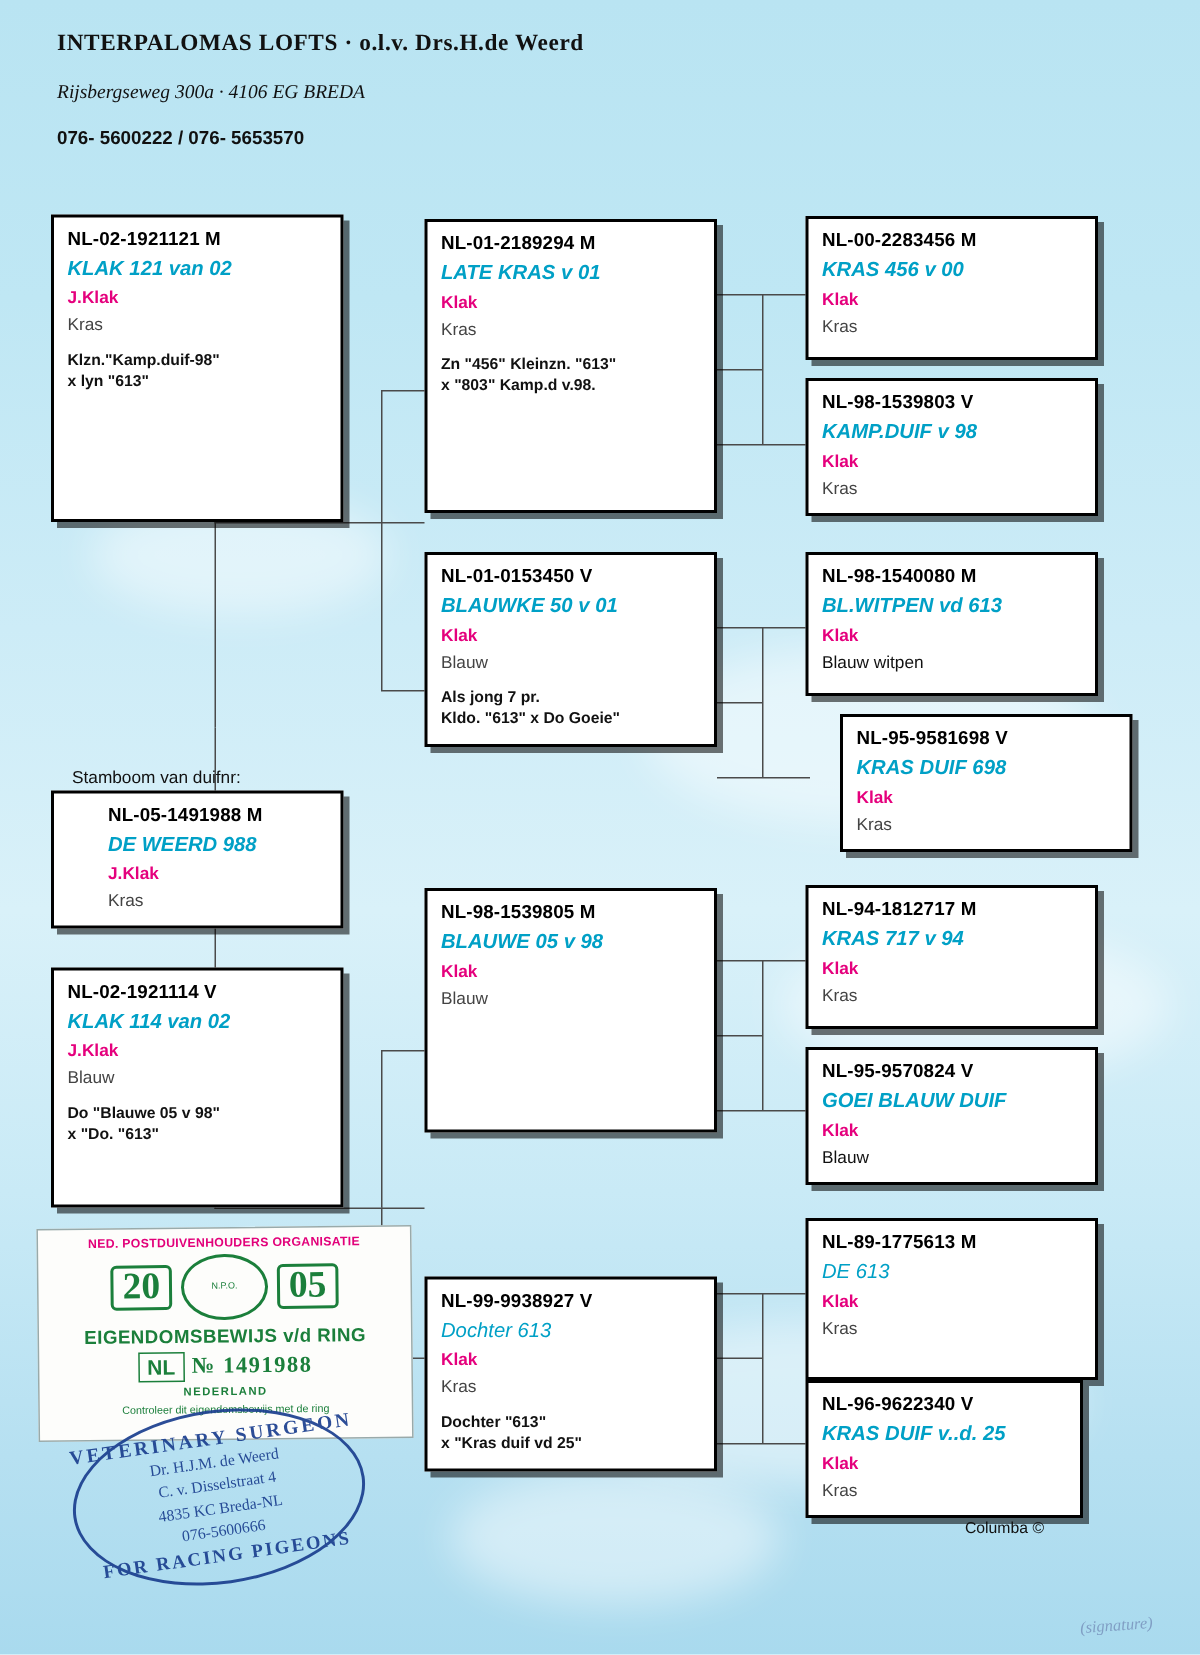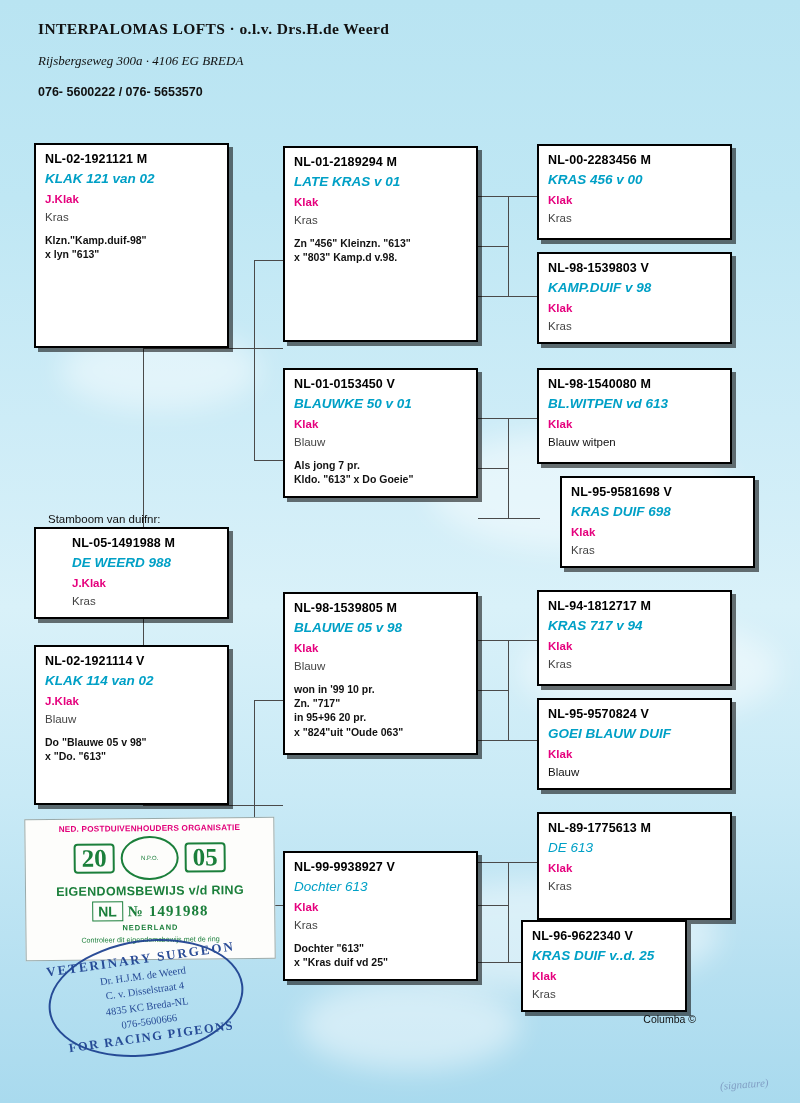--- a/index.html
+++ b/index.html
@@ -167,24 +167,20 @@
     <div class="color">Blauw</div>
     <div class="notes">Als jong 7 pr.
 Kldo. "613" x Do Goeie"</div>
   </div>
 
   <div class="card" style="left:283px;top:592px;width:195px;height:163px;">
     <div class="ring">NL-98-1539805 M</div>
     <div class="name">BLAUWE 05 v 98</div>
     <div class="breeder">Klak</div>
     <div class="color">Blauw</div>
-    <div class="notes">won in '99 10 pr.
-Zn. "717"
-in 95+96  20 pr.
-x "824"uit "Oude 063"</div>
   </div>
 
   <div class="card" style="left:283px;top:814px;width:195px;height:130px;margin-top:37px;">
     <div class="ring">NL-99-9938927 V</div>
     <div class="name plain">Dochter 613</div>
     <div class="breeder">Klak</div>
     <div class="color">Kras</div>
     <div class="notes">Dochter "613"
 x "Kras duif vd 25"</div>
   </div>
@@ -227,21 +223,21 @@
     <div class="breeder">Klak</div>
     <div class="color dark">Blauw</div>
   </div>
 
   <div class="card" style="left:537px;top:812px;width:195px;height:108px;">
     <div class="ring">NL-89-1775613 M</div>
     <div class="name plain">DE 613</div>
     <div class="breeder">Klak</div>
     <div class="color">Kras</div>
   </div>
-  <div class="card" style="left:521px;top:920px;width:166px;height:92px;">
+  <div class="card" style="left:537px;top:920px;width:185px;height:92px;">
     <div class="ring">NL-96-9622340 V</div>
     <div class="name">KRAS DUIF v..d. 25</div>
     <div class="breeder">Klak</div>
     <div class="color">Kras</div>
   </div>
 
   <div class="cert">
     <div class="cert-top">NED. POSTDUIVENHOUDERS ORGANISATIE</div>
     <div class="cert-row">
       <span class="cert-year">20</span>

